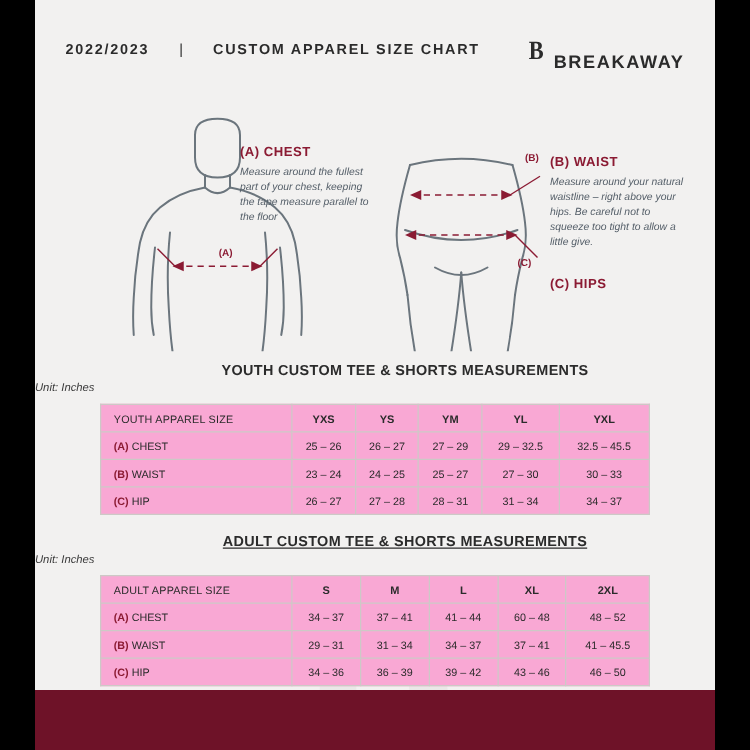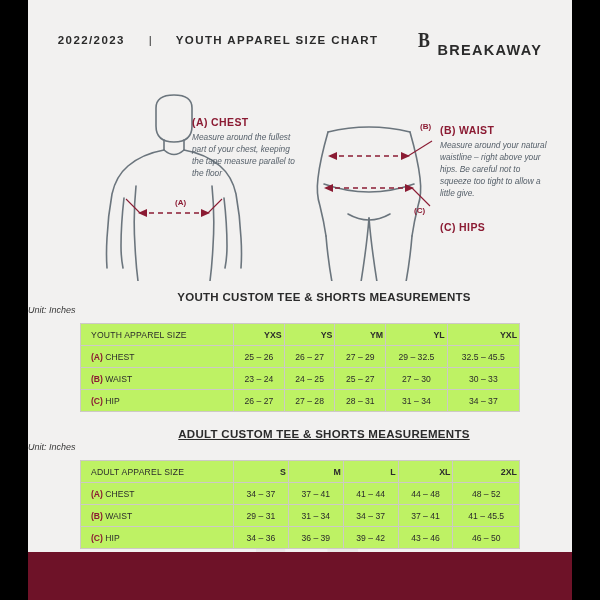--- a/index.html
+++ b/index.html
@@ -74,56 +74,56 @@
     text-align:center;font-size:11.5px;font-weight:700;color:#2b2b2b;
     letter-spacing:.3px;margin-top:10px;padding-left:48px;
   }
   .section-sub{
     text-align:left;font-size:9px;color:#3a3a3a;font-style:italic;
     margin:2px 0 8px 0;
   }
   table{
     border-collapse:collapse;
     width:440px;margin:0 auto;
-    background:#bef264;
+    background:#f9a8d4;
   }
   th,td{
     border:1px solid #cdc9c6;
     height:21px;
     font-size:8.6px;color:#2b2b2b;
     text-align:center;
     padding:0 2px;
   }
   th.rowhead,td.rowhead{
     text-align:left;padding-left:10px;width:140px;font-weight:400;
   }
   th.rowhead{font-weight:400;letter-spacing:.2px;}
   td.rowhead .tag{color:#8b1b33;font-weight:700;}
   thead th{font-weight:400;}
-  thead th.size{font-weight:700;font-size:8.8px;text-align:right;}
+  thead th.size{font-weight:700;font-size:8.8px;}
 
   
   .footer-band{
     position:absolute;left:0;bottom:0;width:100%;height:48px;
     background:#6e1228;
   }
 </style>
 </head>
 <body>
 
 <div class="page">
 
   <div class="watermark">B</div>
 
   <div class="content">
 
     <div class="header">
       <span class="header-title">2022/2023</span>
       <span class="header-sep">|</span>
-      <span class="header-title">YOUTH APPAREL SIZE CHART</span>
+      <span class="header-title">CUSTOM APPAREL SIZE CHART</span>
       <span class="brand">
         <span class="brand-mark">B</span>
         <span class="brand-name">BREAKAWAY</span>
       </span>
     </div>
 
     <div class="diagram">
 
       <svg width="544" height="215" viewBox="0 0 544 215">
         <g fill="none" stroke="#6b757d" stroke-width="1.6" stroke-linecap="round" stroke-linejoin="round">
@@ -275,21 +275,21 @@
       </thead>
       <tbody>
         <tr>
           <td class="rowhead">
             <span class="tag">(A)</span>
             <span>CHEST</span>
           </td>
           <td>34 – 37</td>
           <td>37 – 41</td>
           <td>41 – 44</td>
-          <td>44 – 48</td>
+          <td>60 – 48</td>
           <td>48 – 52</td>
         </tr>
         <tr>
           <td class="rowhead">
             <span class="tag">(B)</span>
             <span>WAIST</span>
           </td>
           <td>29 – 31</td>
           <td>31 – 34</td>
           <td>34 – 37</td>

